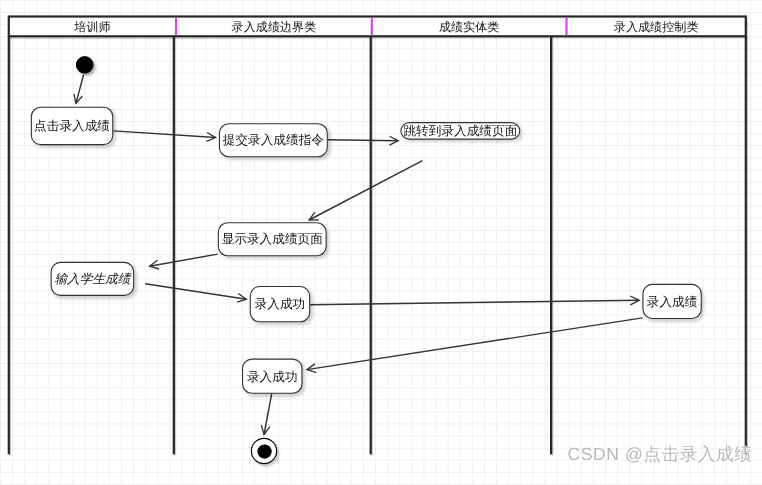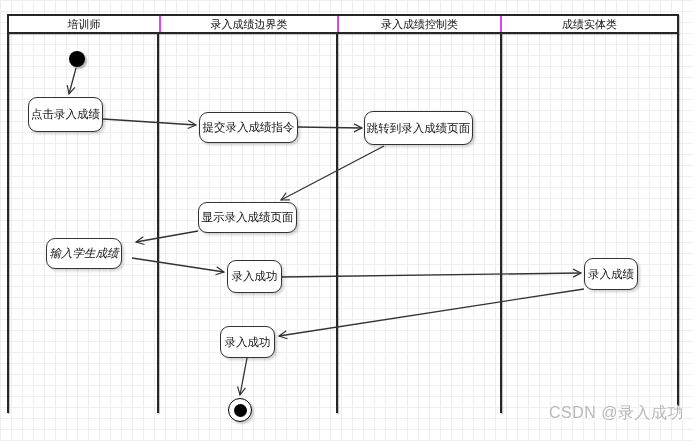--- a/index.html
+++ b/index.html
@@ -70,22 +70,22 @@
   }
 </style>
 </head>
 <body>
 
 <div class="canvas">
 
   <div class="lane-header">
     <div class="cell" style="width:151px">培训师</div>
     <div class="cell" style="width:179px">录入成绩边界类</div>
+    <div class="cell" style="width:178px">成绩实体类</div>
     <div class="cell" style="width:164px">录入成绩控制类</div>
-    <div class="cell" style="width:178px">成绩实体类</div>
   </div>
 
   <div class="lane-line" style="left:7px"></div>
   <div class="lane-line" style="left:157px"></div>
   <div class="lane-line" style="left:336px"></div>
   <div class="lane-line" style="left:500px"></div>
   <div class="lane-line" style="left:677px"></div>
 
   <svg class="arrows" width="693" height="441">
     <defs>
@@ -101,26 +101,26 @@
     <line x1="132" y1="258" x2="224" y2="272" marker-end="url(#arrow)"></line>
     <line x1="282" y1="277" x2="581" y2="273" marker-end="url(#arrow)"></line>
     <line x1="584" y1="289" x2="279" y2="336" marker-end="url(#arrow)"></line>
     <line x1="247" y1="358" x2="240" y2="395" marker-end="url(#arrow)"></line>
   </svg>
 
   <div class="start-node" style="left:69px; top:51px;"></div>
 
   <div class="node" style="left:28px;  top:97px;  width:75px;  height:35px;text-align:center;">点击录入成绩</div>
   <div class="node" style="left:199px; top:112px; width:99px;  height:31px;">提交录入成绩指令</div>
-  <div class="node" style="left:364px; top:111px; width:109px; height:34px;">跳转到录入成绩页面</div>
+  <div class="node" style="left:364px; top:111px; width:109px; height:16px;">跳转到录入成绩页面</div>
   <div class="node" style="left:198px; top:202px; width:99px;  height:31px;">显示录入成绩页面</div>
   <div class="node" style="left:46px;  top:238px; width:76px;  height:31px;font-style:italic;">输入学生成绩</div>
   <div class="node" style="left:227px; top:260px; width:55px;  height:33px;">录入成功</div>
   <div class="node" style="left:584px; top:258px; width:54px;  height:32px;text-align:center;">录入成绩</div>
   <div class="node" style="left:220px; top:326px; width:55px;  height:32px;">录入成功</div>
 
   <div class="end-node" style="left:228px; top:398px;">
     <div class="dot"></div>
   </div>
 
-  <div class="watermark">CSDN @录入成功</div>
+  <div class="watermark">CSDN @点击录入成绩</div>
 
 </div>
 
 </body></html>

